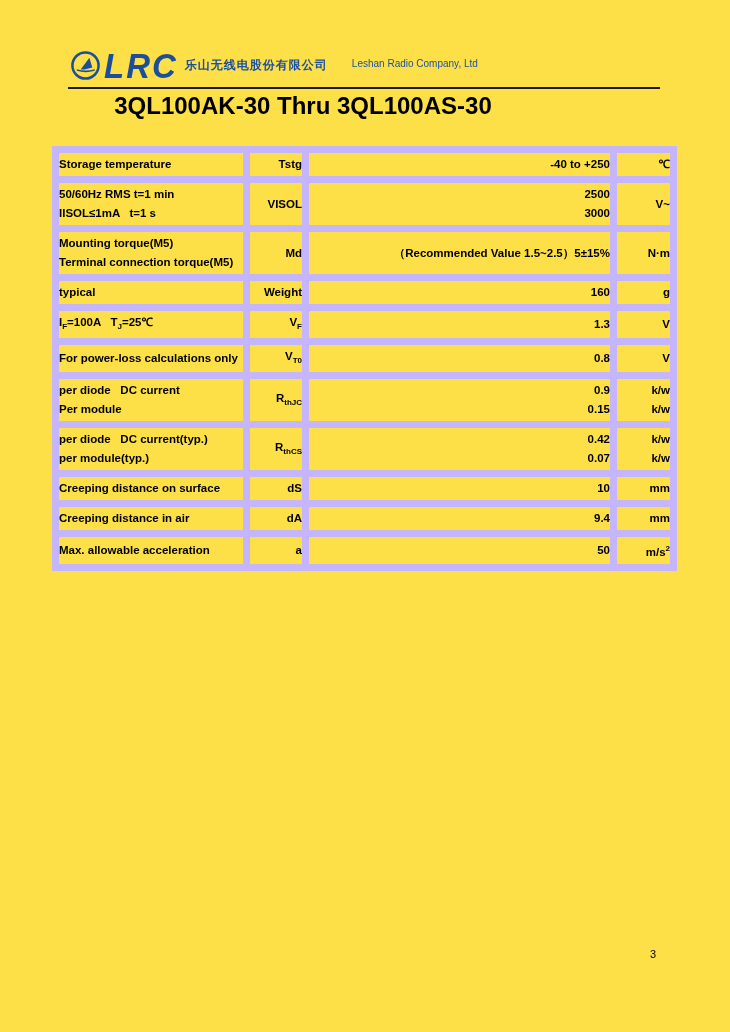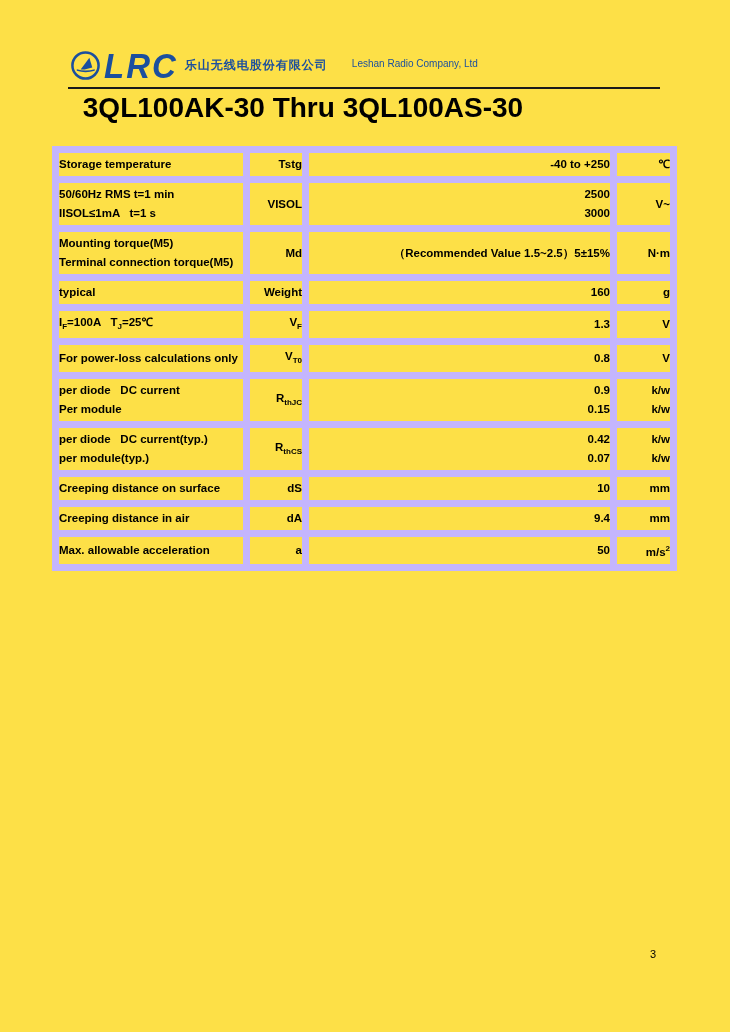--- a/index.html
+++ b/index.html
@@ -22,21 +22,21 @@
     transform:scaleY(1.05);
   }
   .company-block { margin-left:7px; display:flex; flex-direction:row; justify-content:center; }
   .company-cn { font-size:12px; font-weight:bold; letter-spacing:1px; line-height:14px; }
   .company-en { font-size:10px; line-height:12px;padding-left:24px; }
 
   .header-rule { position:absolute; left:68px; top:87px; width:592px; height:2px; background:#1a1a1a; }
 
   .doc-title {
     position:absolute; left:0; top:92px; width:606px;
-    text-align:center; font-size:28px; font-weight:bold;
+    text-align:center; font-size:24px; font-weight:bold;
     letter-spacing:0px;
   }
 
   
   table.spec {
     position:absolute; left:52px; top:146px;
     border-collapse:collapse; table-layout:fixed;
     width:618px;
   }
   table.spec, table.spec td { border:7px solid #c4b5fd; }

